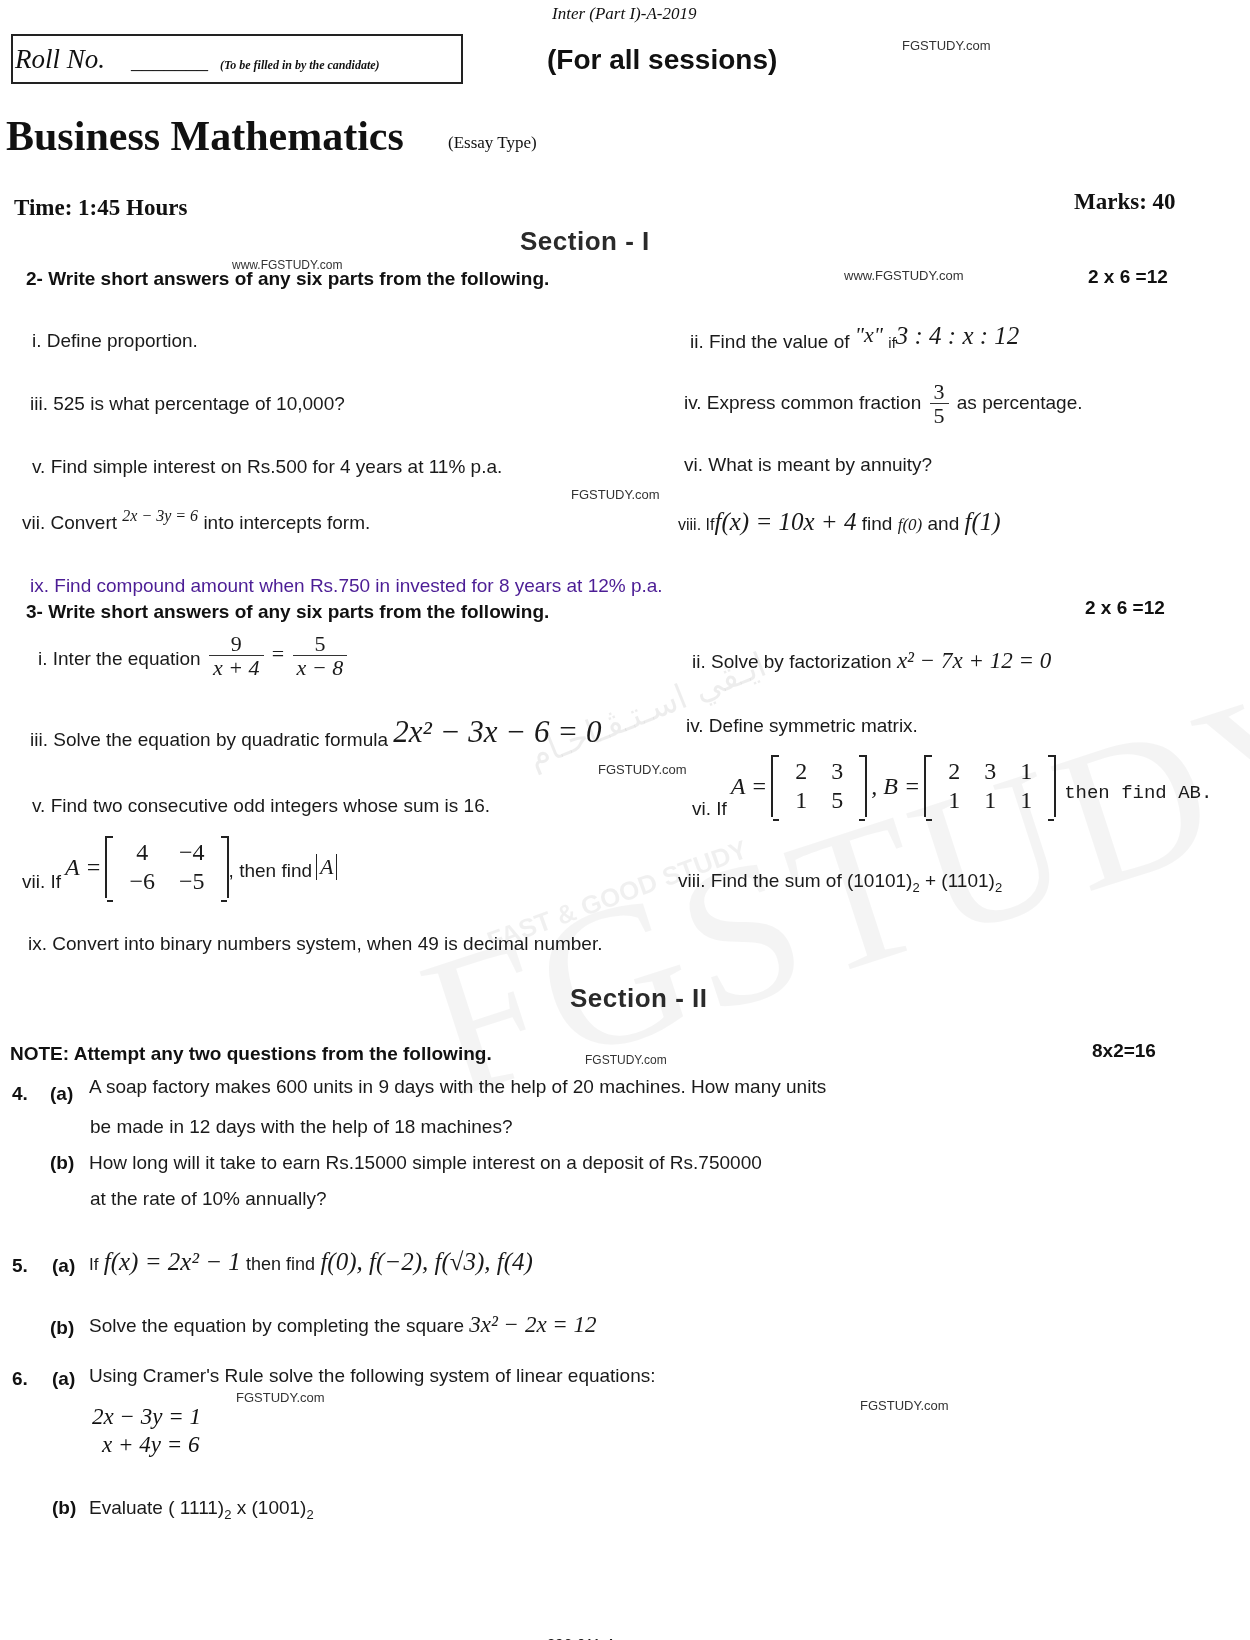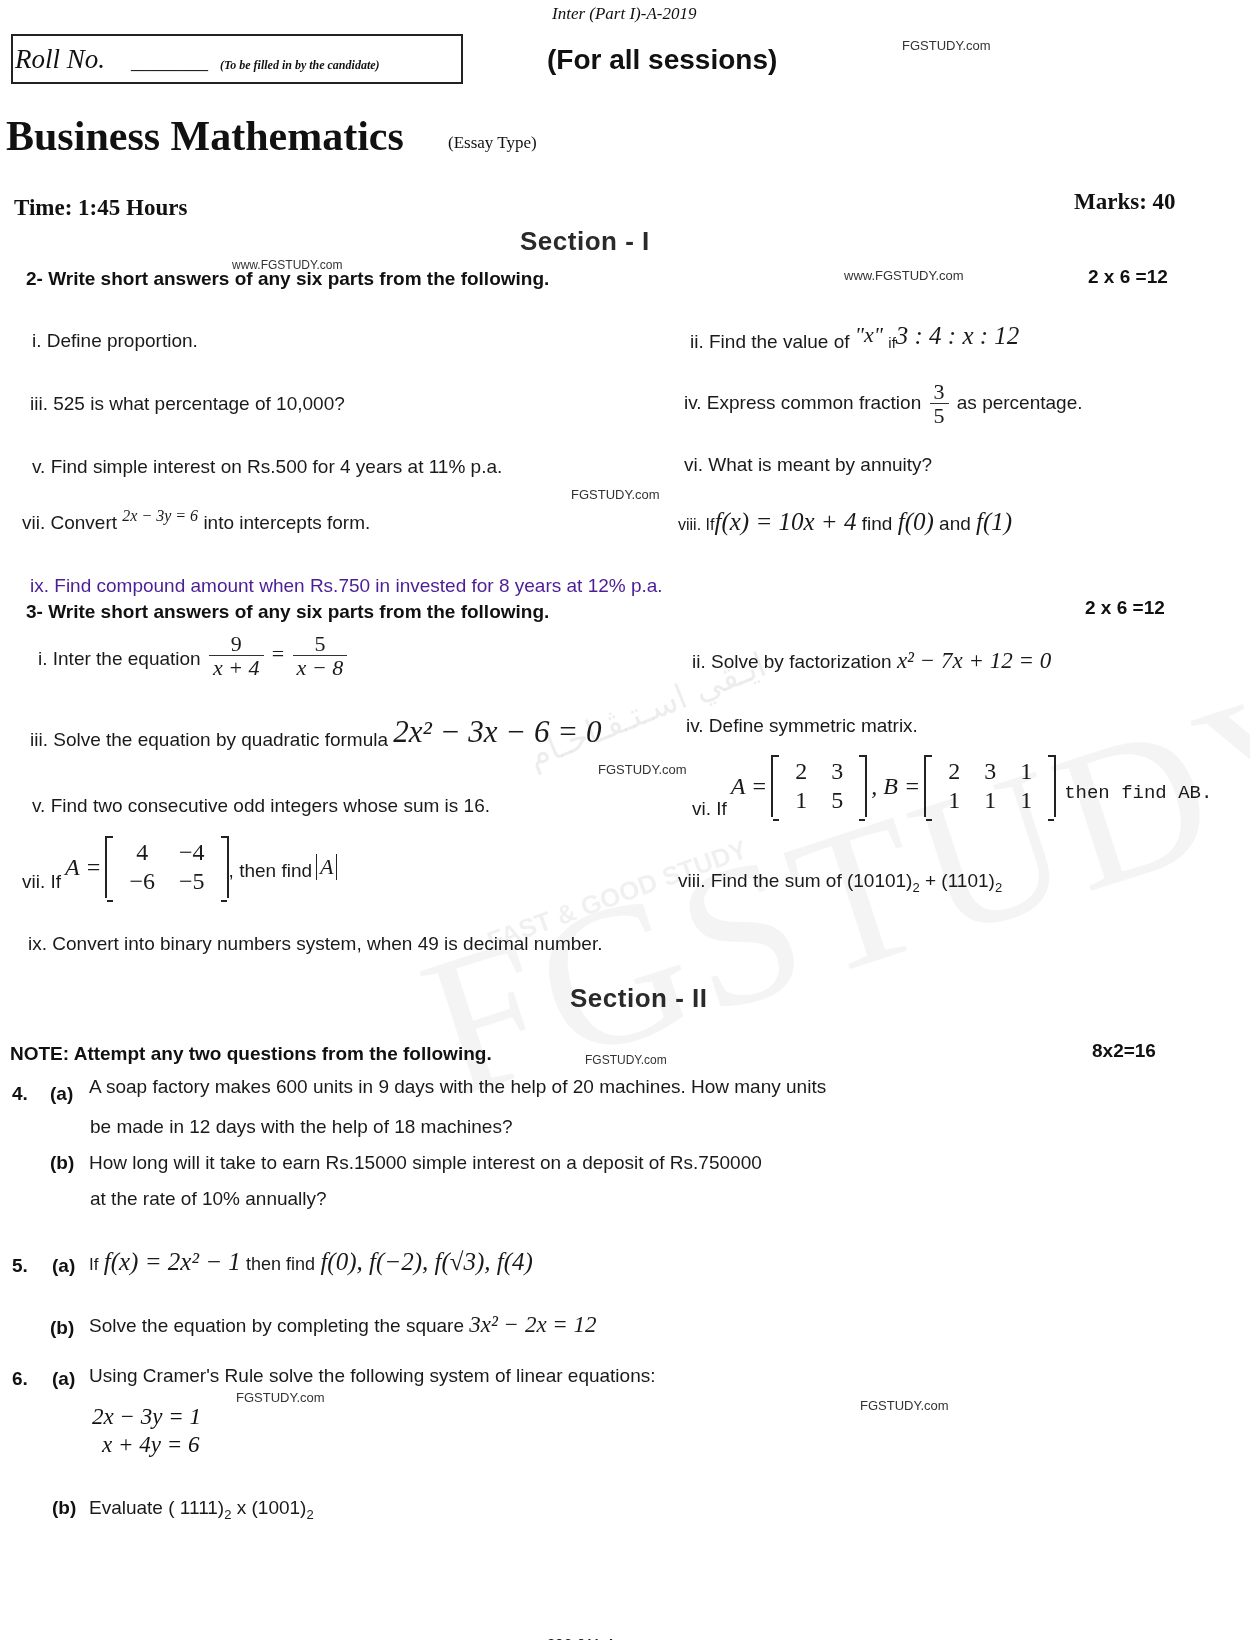--- a/index.html
+++ b/index.html
@@ -74,21 +74,21 @@
 <div class="abs wm" style="left:571px; top:487px;">FGSTUDY.com</div>
 
 <div class="abs q" style="left:22px; top:512px;">
   <span>vii. Convert</span>
   <span class="math" style="font-size:16px; position:relative; top:-8px;">2x − 3y = 6</span>
   <span>into intercepts form.</span>
 </div>
 <div class="abs q" style="left:678px; top:508px;">
   <span style="font-size:16px;">viii. If</span><span class="math" style="font-size:25px;">f(x) = 10x + 4</span>
   <span>find</span>
-  <span class="math" style="font-size:25px;">f(0)</span>
+  <span class="math" style="font-size:17px;">f(0)</span>
   <span>and</span>
   <span class="math" style="font-size:25px;">f(1)</span>
 </div>
 
 <div class="abs q" style="left:30px; top:566px; color:#4c1d95;margin-top:9px;">ix. Find compound amount when Rs.750 in invested for 8 years at 12% p.a.</div>
 
 <div class="abs qb" style="left:26px; top:601px;">3- Write short answers of any six parts from the following.</div>
 <div class="abs marks" style="left:1085px; top:597px;">2 x 6 =12</div>
 
 <div class="abs q" style="left:38px; top:632px;">

